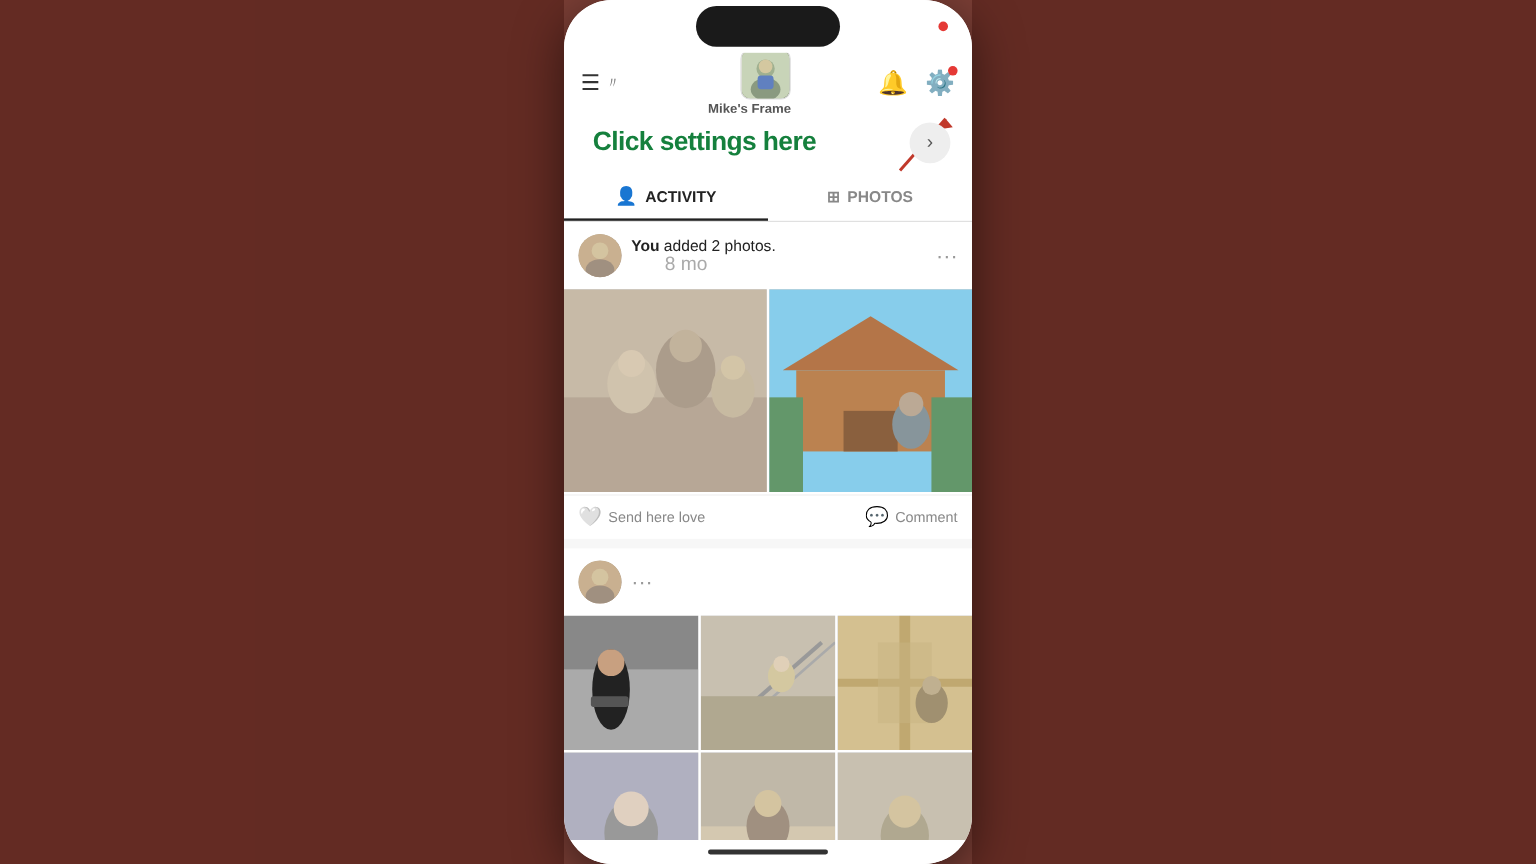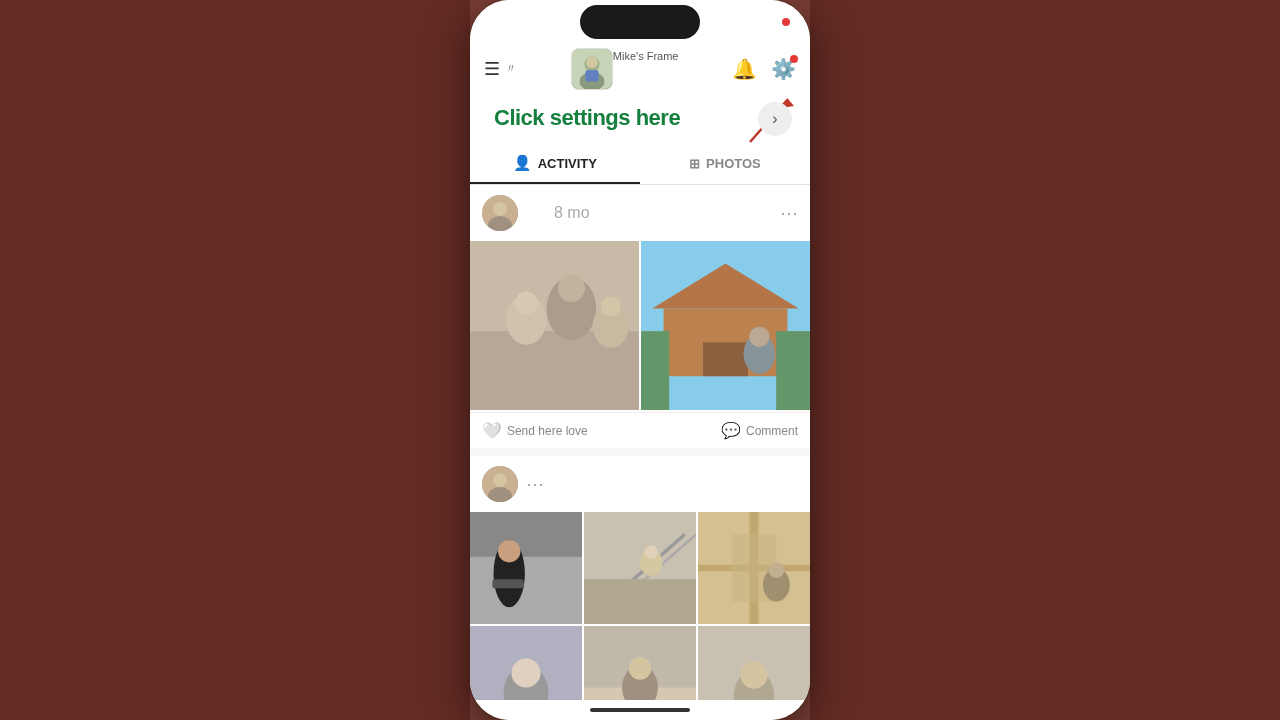--- a/index.html
+++ b/index.html
@@ -85,22 +85,23 @@
       display: flex;
       align-items: center;
       gap: 4px;
     }
     .hamburger-icon {
       font-size: 18px;
       color: #333;
     }
     .nav-center {
       display: flex;
-      flex-direction: row;
-      align-items: flex-start;
+      flex-direction: column;
+      align-items: flex-end;
+      font-weight: bold;
     }
     .profile-thumb {
       width: 42px;
       height: 42px;
       border-radius: 8px;
       background: linear-gradient(135deg, #b8c0a0 0%, #7a8a6a 100%);
       overflow: hidden;
       border: 1px solid #ddd;
       display: flex;
       align-items: center;
@@ -380,20 +381,24 @@
     <div class="post">
       <div class="post-header">
         <div class="post-avatar">
           <svg width="36" height="36" viewBox="0 0 36 36">
             <circle cx="18" cy="18" r="18" fill="#c9b090"></circle>
             <circle cx="18" cy="14" r="7" fill="#d4c4a0"></circle>
             <ellipse cx="18" cy="30" rx="12" ry="9" fill="#a09080"></ellipse>
           </svg>
         </div>
         <div class="post-meta">
+          <div class="post-title">
+            <strong>You</strong>
+            <span> added 2 photos.</span>
+          </div>
           <div class="post-time">8 mo</div>
         </div>
         <span class="post-more">···</span>
       </div>
 
       <div class="photo-grid-2">
         <div class="photo-cell">
           <svg width="100%" height="100%" viewBox="0 0 150 150" preserveAspectRatio="xMidYMid slice">
             <rect width="150" height="150" fill="#c8baa8"></rect>
             <rect x="0" y="80" width="150" height="70" fill="#b0a090"></rect>

